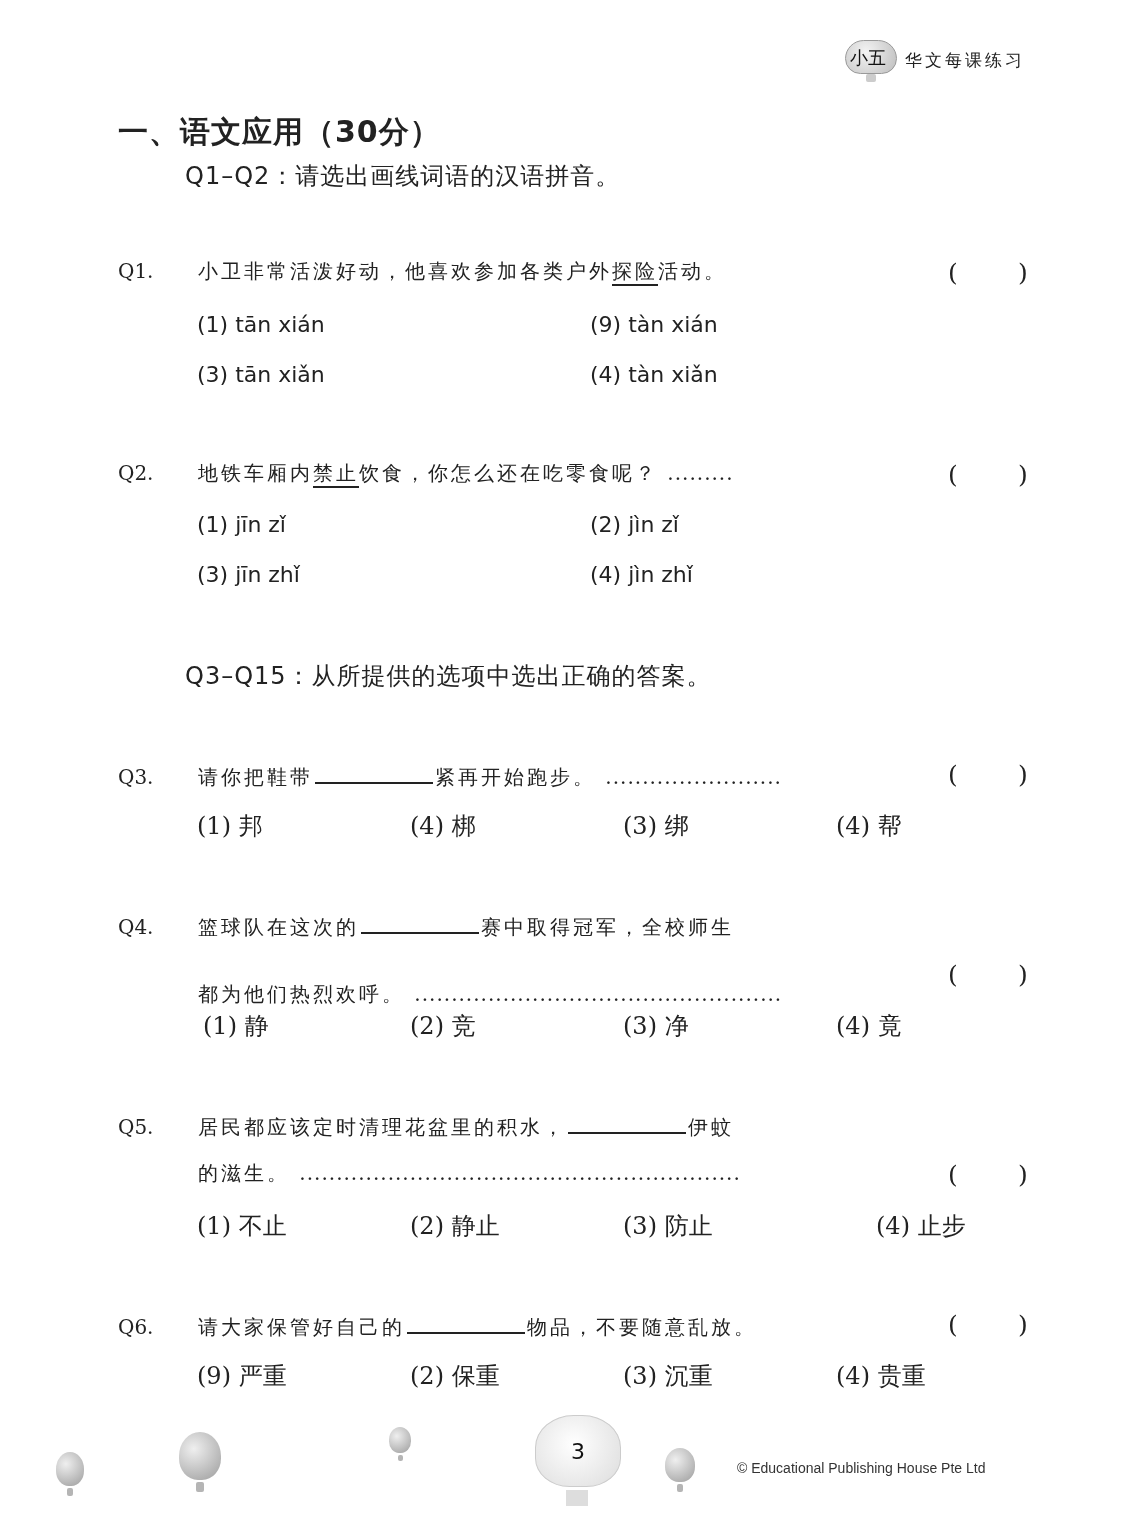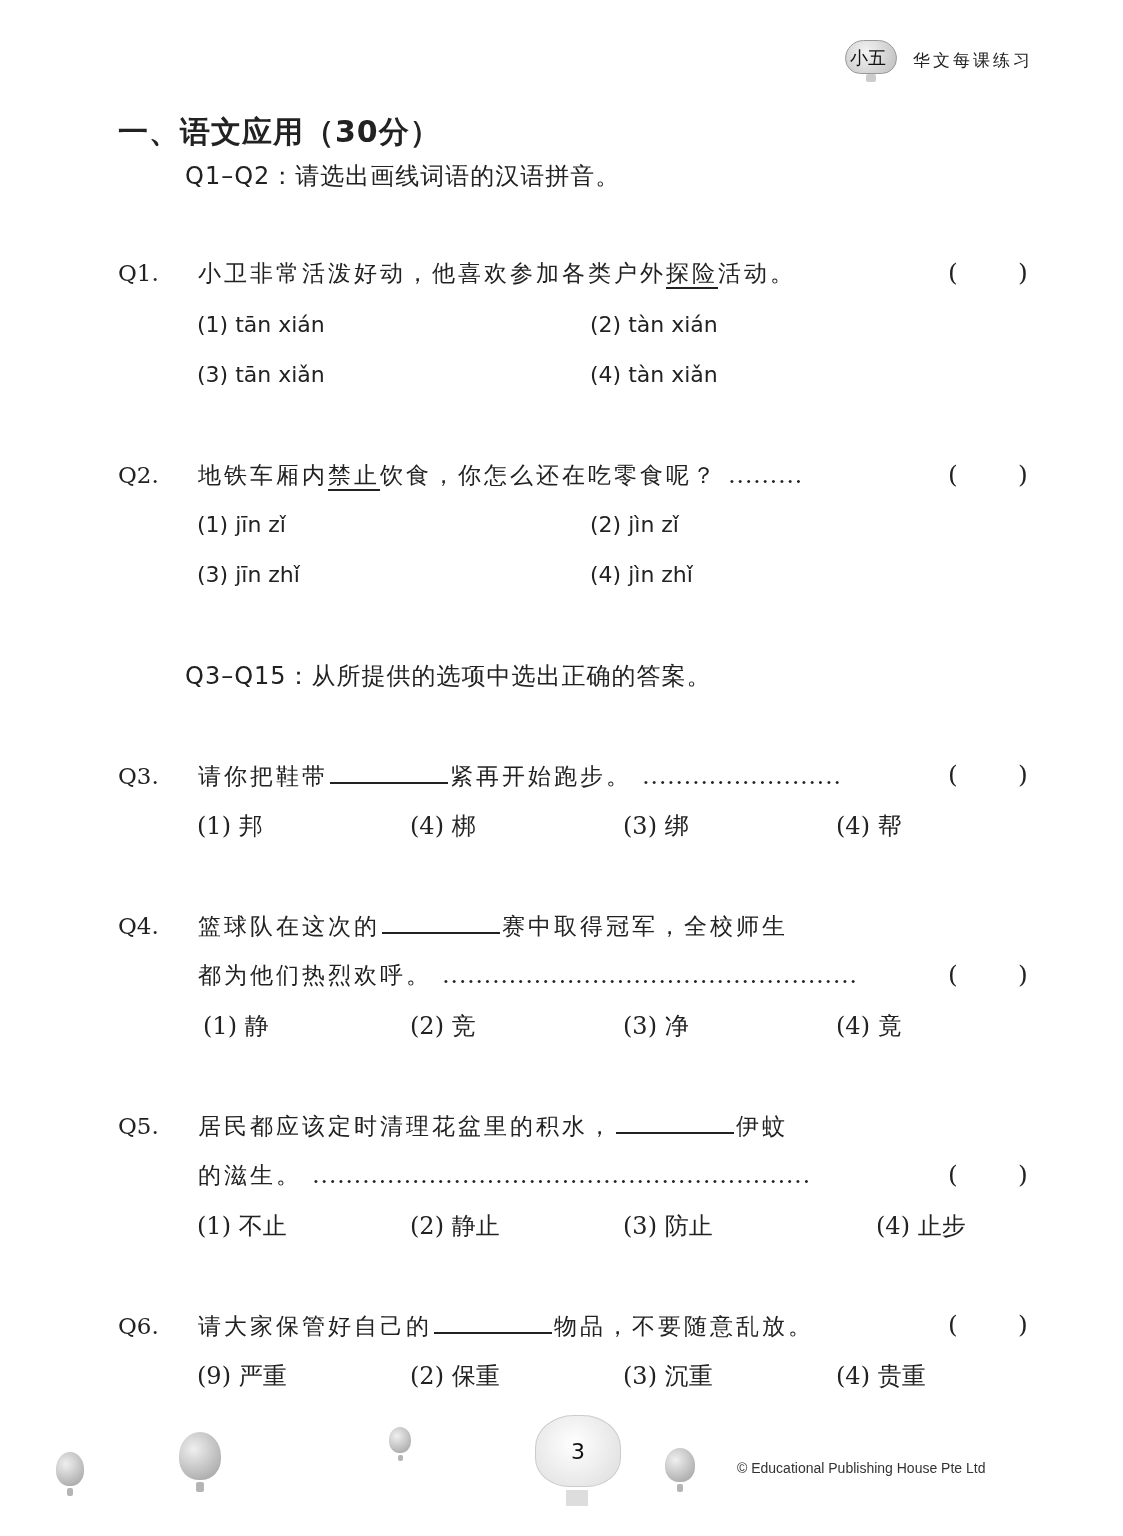--- a/index.html
+++ b/index.html
@@ -1,30 +1,30 @@
 <!DOCTYPE html>
 <html><head>
 <meta charset="utf-8">
 <style>
   html, body { margin:0; padding:0; background:#fff; }
   body { width:1123px; height:1536px; position:relative; overflow:hidden; color:#222;
          font-family:"DejaVu Serif","Liberation Serif",serif; }
   .abs { position:absolute; }
-  .header { left:845px; top:38px; height:44px; display:flex; align-items:center;gap:8px; }
+  .header { left:845px; top:38px; height:44px; display:flex; align-items:center; }
   .header-balloon { width:52px; height:44px; position:relative; }
   .header-balloon .env { position:absolute; left:0; top:2px; width:50px; height:32px; border-radius:22px 22px 18px 18px;
        background:radial-gradient(circle at 40% 35%, #f4f4f4, #bdbdbd); border:1px solid #999; }
   .header-balloon .grade { position:absolute; left:5px; top:8px; font-family:"DejaVu Sans",sans-serif; font-size:18px; color:#111; }
   .header-balloon .bask { position:absolute; left:21px; top:36px; width:10px; height:8px; background:#ccc; border-radius:2px; }
   .header-title { font-family:"DejaVu Sans",sans-serif; font-size:17px; letter-spacing:3px; margin-left:8px; color:#222; }
 
   .section-title { left:118px; top:112px; font-family:"DejaVu Sans",sans-serif; font-weight:bold; font-size:30px; color:#222; letter-spacing:1px;}
   .instr { font-family:"DejaVu Sans",sans-serif; font-size:24px; color:#222; letter-spacing:1px; }
 
-  .q-line { left:118px; font-size:23px; letter-spacing:3px; white-space:nowrap; }
+  .q-line { left:118px; font-size:20px; letter-spacing:3px; white-space:nowrap; }
   .q-num { display:inline-block; width:80px; letter-spacing:0; }
   .ul { text-decoration:underline; text-underline-offset:6px; }
   .blank { display:inline-block; width:118px; border-bottom:2px solid #222; height:22px; vertical-align:baseline; margin:0 2px; }
   .dots { letter-spacing:1px; }
   .paren { position:absolute; left:948px; font-size:25px; }
   .paren-r { position:absolute; left:1018px; font-size:25px; }
   .opt { font-size:24px; white-space:nowrap; }
   .opt .pin { font-family:"DejaVu Sans",sans-serif; font-size:22px; }
 
   .balloon { position:absolute; }
@@ -50,21 +50,21 @@
 
 <div class="abs section-title">一、语文应用（30分）</div>
 <div class="abs instr" style="left:185px;top:160px;">Q1–Q2：请选出画线词语的汉语拼音。</div>
 
 <div class="abs q-line" style="top:258px;">
   <span class="q-num">Q1.</span><span>小卫非常活泼好动，他喜欢参加各类户外</span><span class="ul">探险</span><span>活动。</span>
 </div>
 <span class="paren" style="top:258px;">(</span>
 <span class="paren-r" style="top:258px;">)</span>
 <div class="abs opt" style="left:197px;top:310px;"><span class="pin">(1) tān xián</span></div>
-<div class="abs opt" style="left:590px;top:310px;"><span class="pin">(2) tàn xián</span></div>
+<div class="abs opt" style="left:590px;top:310px;"><span class="pin">(9) tàn xián</span></div>
 <div class="abs opt" style="left:197px;top:360px;"><span class="pin">(3) tān xiǎn</span></div>
 <div class="abs opt" style="left:590px;top:360px;"><span class="pin">(4) tàn xiǎn</span></div>
 
 <div class="abs q-line" style="top:460px;">
   <span class="q-num">Q2.</span><span>地铁车厢内</span><span class="ul">禁止</span><span>饮食，你怎么还在吃零食呢？</span> <span class="dots">.........</span>
 </div>
 <span class="paren" style="top:460px;">(</span>
 <span class="paren-r" style="top:460px;">)</span>
 <div class="abs opt" style="left:197px;top:510px;"><span class="pin">(1) jīn zǐ</span></div>
 <div class="abs opt" style="left:590px;top:510px;"><span class="pin">(2) jìn zǐ</span></div>
@@ -79,21 +79,21 @@
 <span class="paren" style="top:760px;">(</span>
 <span class="paren-r" style="top:760px;">)</span>
 <div class="abs opt" style="left:197px;top:810px;">(1) 邦</div>
 <div class="abs opt" style="left:410px;top:810px;">(4) 梆</div>
 <div class="abs opt" style="left:623px;top:810px;">(3) 绑</div>
 <div class="abs opt" style="left:836px;top:810px;">(4) 帮</div>
 
 <div class="abs q-line" style="top:910px;">
   <span class="q-num">Q4.</span><span>篮球队在这次的</span><span class="blank"></span><span>赛中取得冠军，全校师生</span>
 </div>
-<div class="abs q-line" style="top:960px;left:198px;">
+<div class="abs q-line" style="top:981px;left:198px;">
   <span>都为他们热烈欢呼。</span> <span class="dots">..................................................</span>
 </div>
 <span class="paren" style="top:960px;">(</span>
 <span class="paren-r" style="top:960px;">)</span>
 <div class="abs opt" style="left:203px;top:1010px;">(1) 静</div>
 <div class="abs opt" style="left:410px;top:1010px;">(2) 竞</div>
 <div class="abs opt" style="left:623px;top:1010px;">(3) 净</div>
 <div class="abs opt" style="left:836px;top:1010px;">(4) 竟</div>
 
 <div class="abs q-line" style="top:1110px;">

